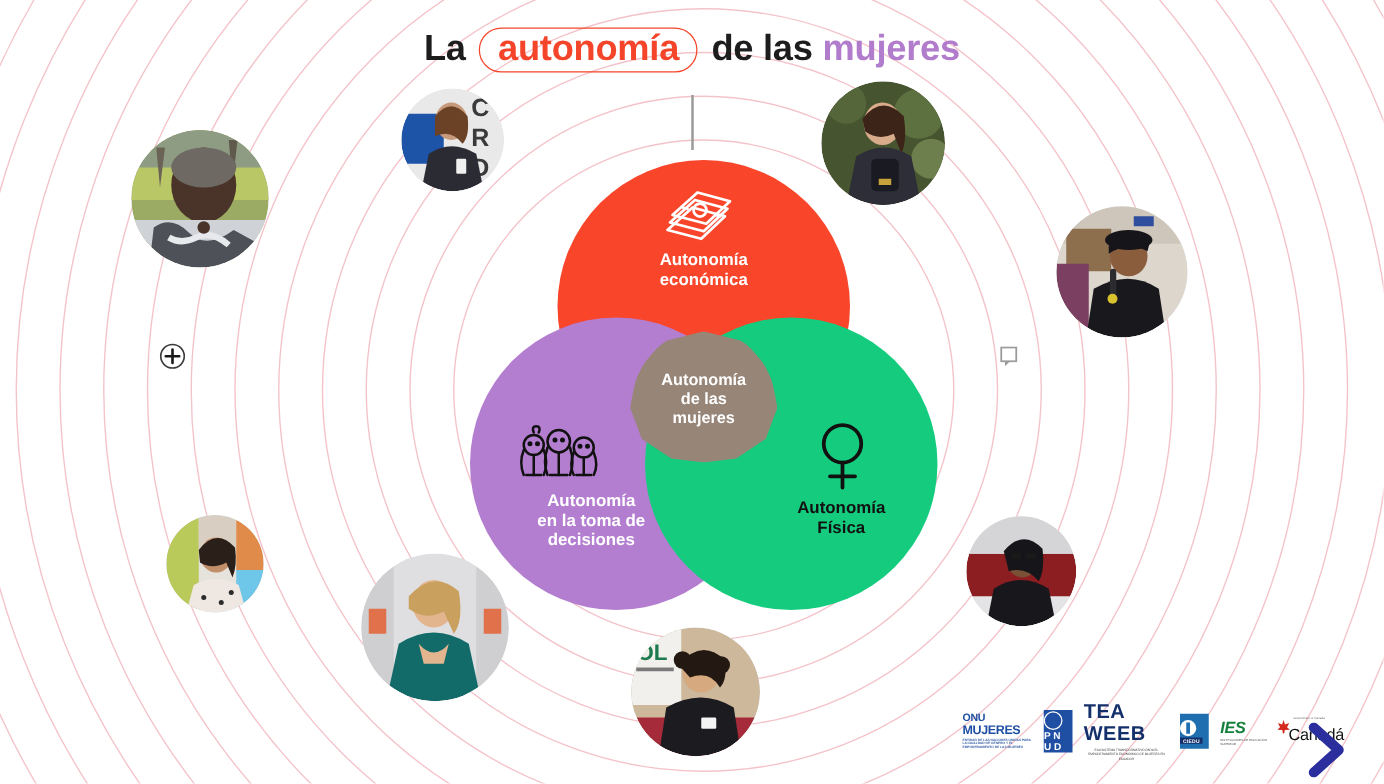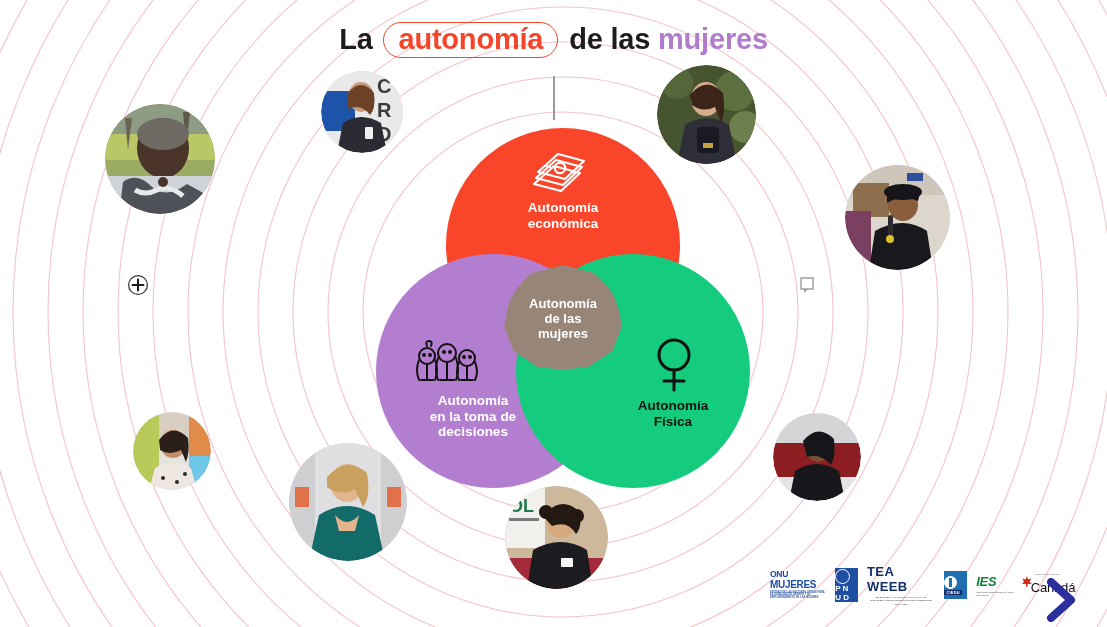--- a/index.html
+++ b/index.html
@@ -202,21 +202,21 @@
     width: 13px; height: 13px;
     border-radius: 50%;
     border: 1px solid #fff;
     margin-bottom: 1px;
   }
   .logo-tea {
     width: 78px; height: 30px;
     flex-direction: column;
     color: #14306b;
   }
-  .logo-tea .l1 { font-size: 13px; letter-spacing: 0.4px; }
+  .logo-tea .l1 { font-size: 16px; letter-spacing: 0.4px; }
   .logo-tea .l2 { font-size: 2.5px; color: #444; margin-top: 2px; text-align: center; font-weight: 400; line-height: 1.35; }
   .logo-oeo {
     width: 26px; height: 28px;
     background: #1f6fb0;
     color: #fff;
     flex-direction: column;
     font-size: 4px;
   }
   .logo-oeo .cross {
     width: 13px; height: 13px;
@@ -448,21 +448,21 @@
         <rect x="6" y="44" width="14" height="20" fill="#e0714a"></rect>
         <rect x="98" y="44" width="14" height="20" fill="#e0714a"></rect>
         <ellipse cx="58" cy="40" rx="17" ry="19" fill="#e2b58f"></ellipse>
         <path d="M38 34 q20 -22 40 -4 q4 24 -4 34 l-8 -18 q-14 8 -28 -2 Z" fill="#c9a05e"></path>
         <path d="M30 72 q28 -18 56 0 l10 46 H20 Z" fill="#126b68"></path>
         <path d="M46 72 q12 14 24 0 l-4 16 h-16 Z" fill="#e2b58f"></path>
       </g>
     </svg>
   </div>
 
-  <div class="photo" style="left:505px; top:486px; width:103px; height:103px;">
+  <div class="photo" style="left:505px; top:502px; width:103px; height:103px;">
     <svg class="ph-inner" viewBox="0 0 103 103" xmlns="http://www.w3.org/2000/svg">
       <defs>
           <clipPath id="c7">
             <circle cx="51.5" cy="51.5" r="51.5"></circle>
           </clipPath>
         </defs>
       <g clip-path="url(#c7)">
         <rect width="103" height="103" fill="#cdb89c"></rect>
         <rect x="0" y="0" width="40" height="62" fill="#f2f0ec"></rect>
         <text x="4" y="26" font-family="Liberation Sans, sans-serif" font-size="18" font-weight="700" fill="#1d7a4e">OL</text>

